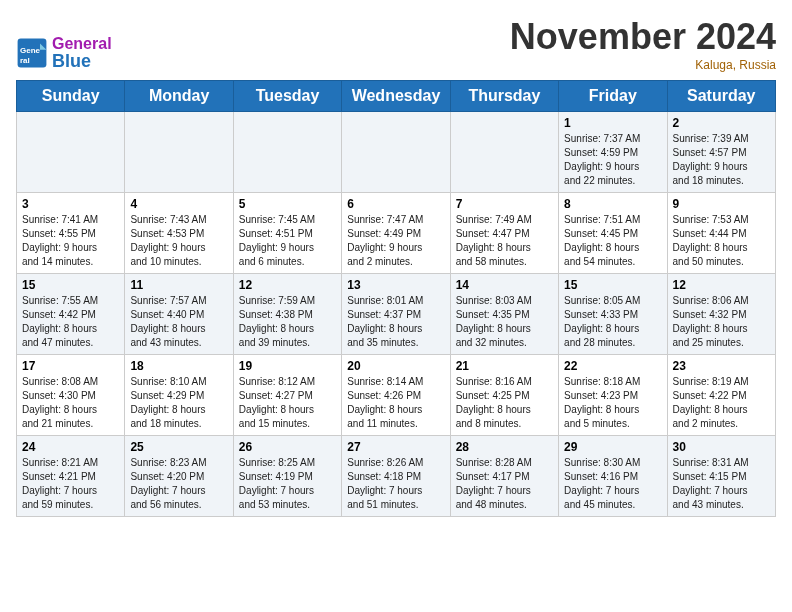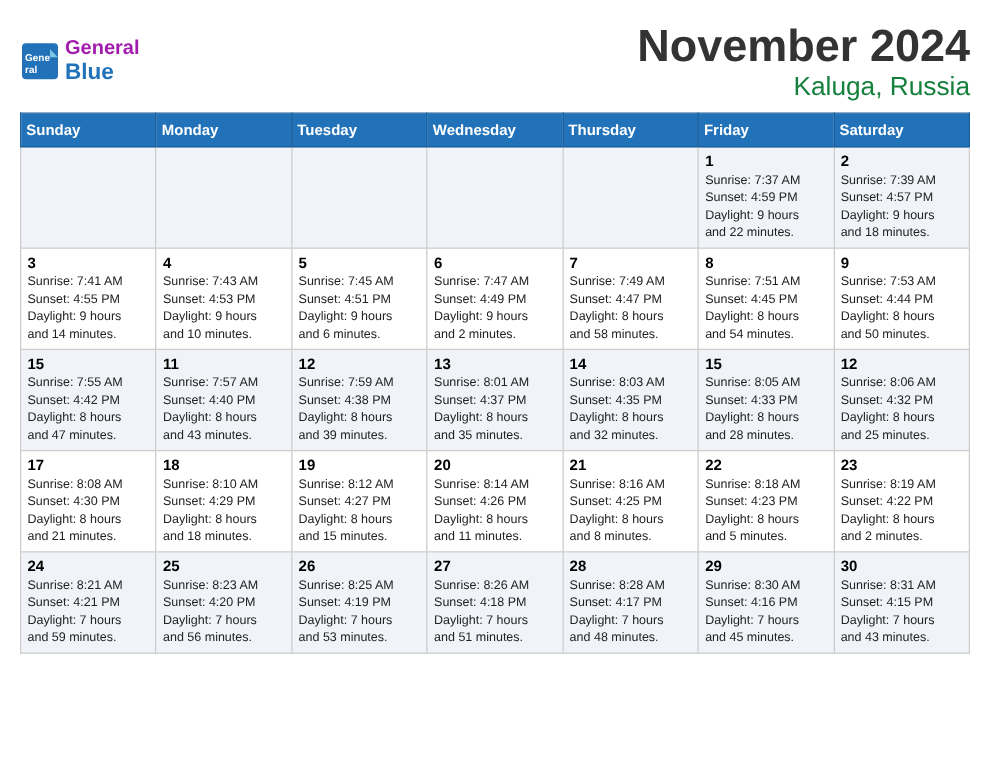--- a/index.html
+++ b/index.html
@@ -6,21 +6,21 @@
     body {
       font-family: Arial, sans-serif;
       background: #fff;
       width: 792px;
       min-height: 612px;
       padding: 16px;
     }
     .header-area {
       display: flex;
       justify-content: space-between;
-      align-items: center;
+      align-items: flex-end;
       margin-bottom: 8px;
     }
     .logo {
       display: flex;
       align-items: center;
       gap: 4px;
     }
     .logo-icon {
       width: 32px;
       height: 32px;
@@ -28,36 +28,36 @@
     .title-block {
       text-align: right;
       margin-left: 44px;
     }
     .calendar-title {
       font-size: 36px;
       font-weight: bold;
       color: #333;
     }
     .calendar-subtitle {
-      font-size: 21px;
-      color: #15803d;
+      font-size: 12px;
+      color: #a16207;
     }
     table {
       width: 100%;
       border-collapse: collapse;
       font-size: 11px;
     }
     thead tr {
       background-color: #2272b9;
       color: #fff;
     }
     thead th {
       padding: 6px 4px;
-      text-align: left;
-      font-size: 12px;
+      text-align: center;
+      font-size: 16px;
       font-weight: bold;
       border: 1px solid #1a5e9a;
     }
     tbody tr {
       vertical-align: top;
     }
     tbody tr:nth-child(odd) {
       background-color: #f0f4f8;
     }
     tbody tr:nth-child(even) {

